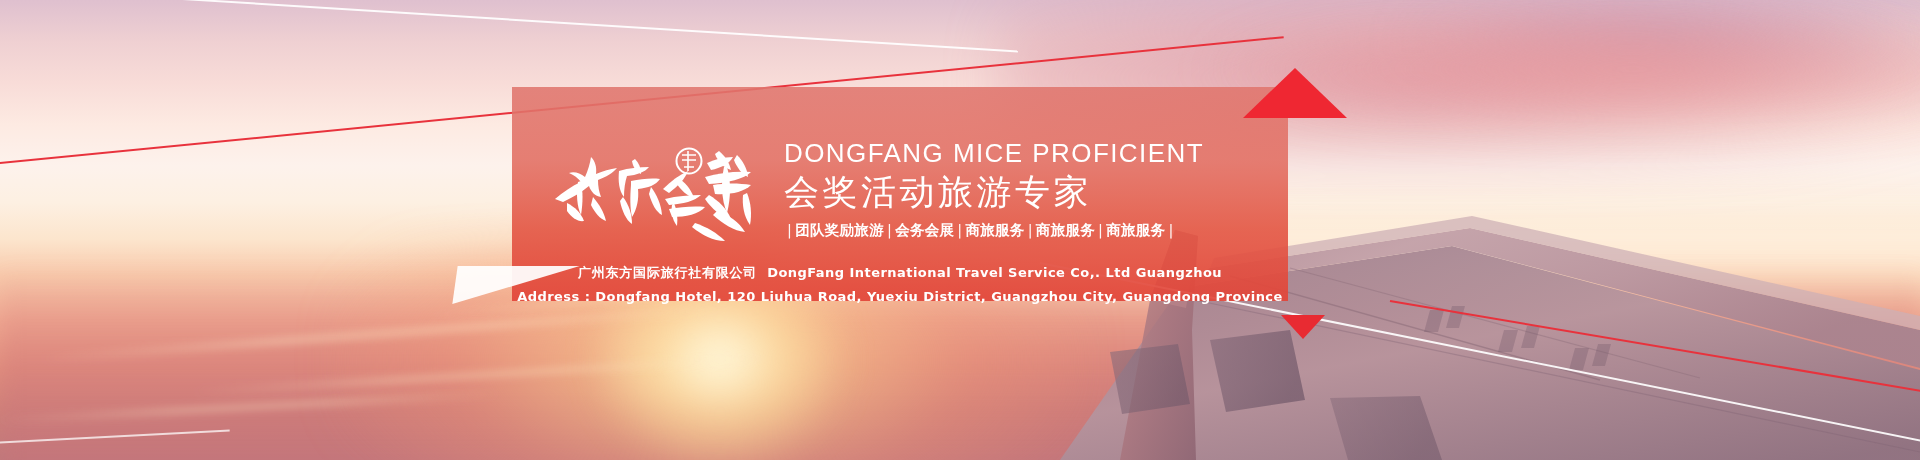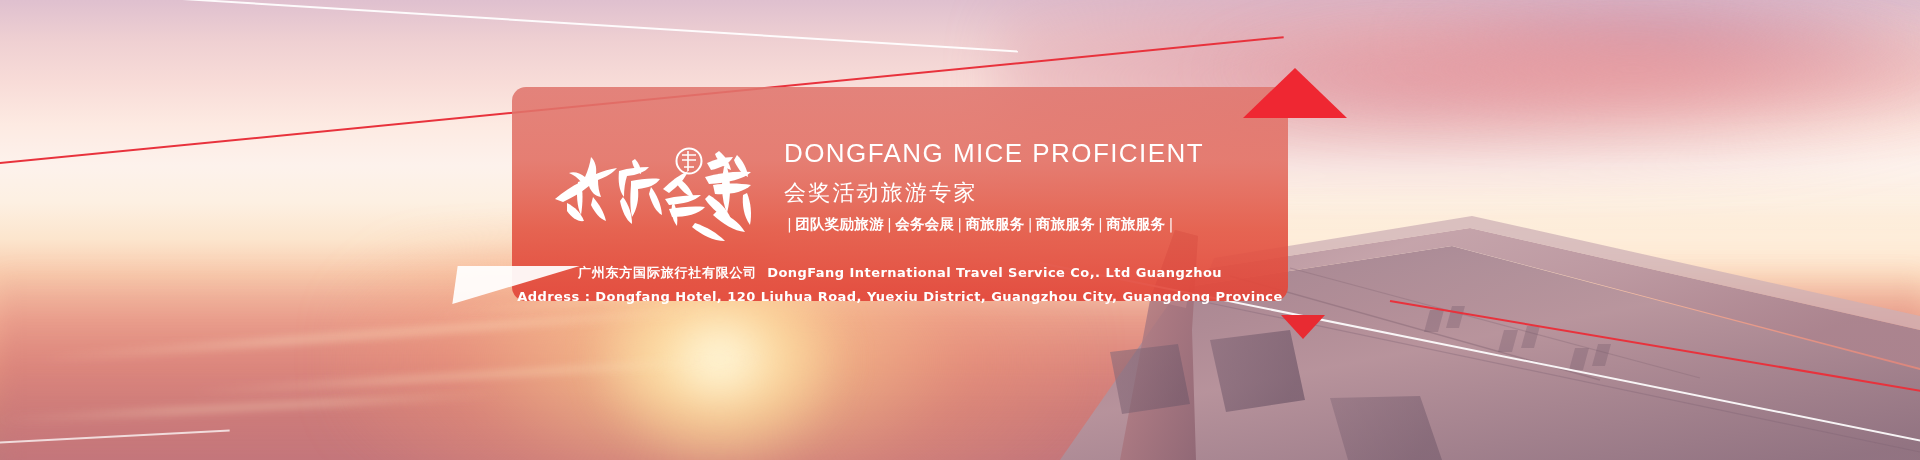--- a/index.html
+++ b/index.html
@@ -102,21 +102,20 @@
   
   .panel{
     position:absolute;
     left:512px; top:87px; width:776px; height:214px;
     background:linear-gradient(to bottom,
         rgba(224,118,110,.88) 0%,
         rgba(226,110,98,.88) 34%,
         rgba(227,86,68,.90) 66%,
         rgba(226,69,57,.92) 100%);
     z-index:6;
-    border-radius:14px;
   }
 
   
   .tri{ position:absolute; width:0; height:0; }
   .tri-red-top{
     left:1243px; top:68px;
     border-left:52px solid transparent;
     border-right:52px solid transparent;
     border-bottom:50px solid #ef2732;
     z-index:7;
@@ -155,22 +154,22 @@
   .line-en{
     font-size:26px;
     letter-spacing:.055em;
     color:#ffffff;
     font-weight:400;
     line-height:1.08;
     white-space:nowrap;
     font-family:"Liberation Sans","DejaVu Sans",sans-serif;
   }
   .line-cn{
-    margin-top:14px;
-    font-size:22px;
+    margin-top:6px;
+    font-size:35px;
     letter-spacing:.10em;
     color:#ffffff;
     font-weight:400;
     line-height:1.12;
     white-space:nowrap;
     font-family:"DejaVu Sans","Liberation Sans",sans-serif;
   }
   .line-tags{
     margin-top:9px;
     font-size:14.5px;

